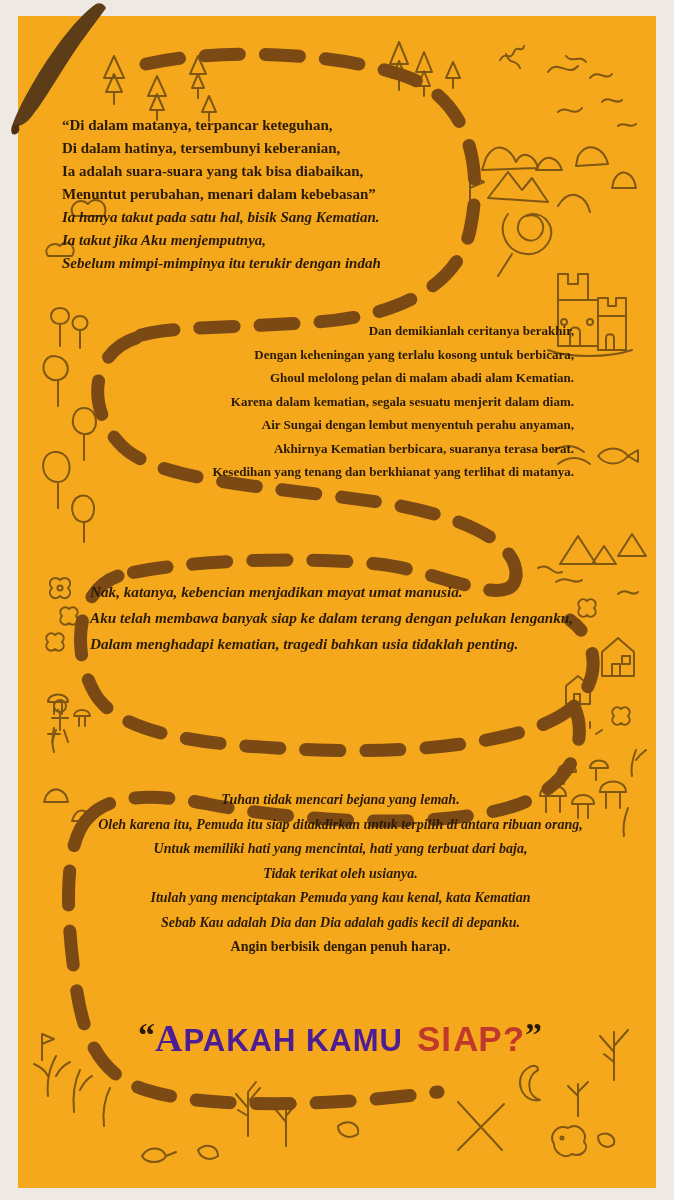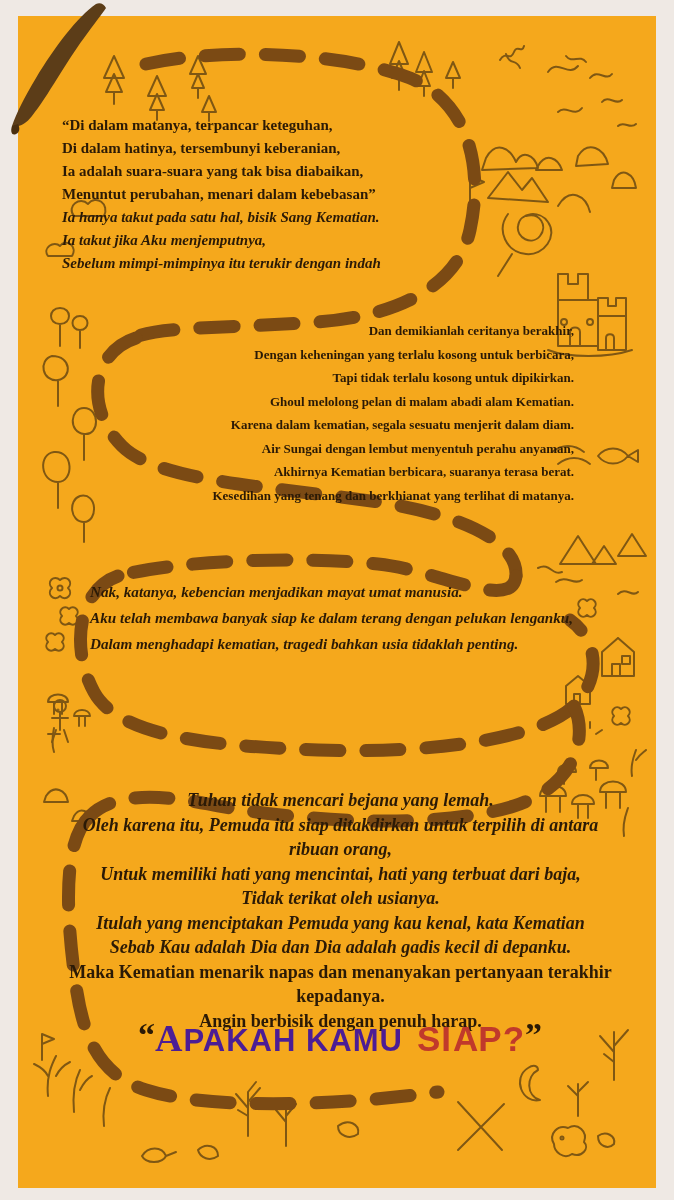--- a/index.html
+++ b/index.html
@@ -115,21 +115,21 @@
     font-style: italic;
     font-weight: bold;
   }
   #stanza3 .line { white-space: normal; padding-left: 20px; }
 
   
   #stanza4 {
     left: 50px;
     top: 772px;
     width: 545px;
-    font-size: 18px;
+    font-size: 14px;
     line-height: 24.5px;
     text-align: center;
     font-style: italic;
     font-weight: bold;
   }
   #stanza4 .line { white-space: normal; }
   #stanza4 .line.upright { font-style: normal; }
 
   
   #headline {
@@ -318,42 +318,40 @@
         <span class="line">Ia adalah suara-suara yang tak bisa diabaikan,</span>
         <span class="line">Menuntut perubahan, menari dalam kebebasan”</span>
         <span class="line ital">Ia hanya takut pada satu hal, bisik Sang Kematian.</span>
         <span class="line ital">Ia takut jika Aku menjemputnya,</span>
         <span class="line ital">Sebelum mimpi-mimpinya itu terukir dengan indah</span>
       </div>
 
       <div class="stanza" id="stanza2">
         <span class="line">Dan demikianlah ceritanya berakhir,</span>
         <span class="line">Dengan keheningan yang terlalu kosong untuk berbicara,</span>
-        <span class="line">Tapi tidak terlalu kosong untuk dipikirkan.</span>
         <span class="line">Ghoul melolong pelan di malam abadi alam Kematian.</span>
         <span class="line">Karena dalam kematian, segala sesuatu menjerit dalam diam.</span>
         <span class="line">Air Sungai dengan lembut menyentuh perahu anyaman,</span>
         <span class="line">Akhirnya Kematian berbicara, suaranya terasa berat.</span>
         <span class="line">Kesedihan yang tenang dan berkhianat yang terlihat di matanya.</span>
       </div>
 
       <div class="stanza" id="stanza3">
         <span class="line">Nak, katanya, kebencian menjadikan mayat umat manusia.</span>
         <span class="line">Aku telah membawa banyak siap ke dalam terang dengan pelukan lenganku,</span>
         <span class="line">Dalam menghadapi kematian, tragedi bahkan usia tidaklah penting.</span>
       </div>
 
       <div class="stanza" id="stanza4">
         <span class="line">Tuhan tidak mencari bejana yang lemah.</span>
         <span class="line">Oleh karena itu, Pemuda itu siap ditakdirkan untuk terpilih di antara ribuan orang,</span>
         <span class="line">Untuk memiliki hati yang mencintai, hati yang terbuat dari baja,</span>
         <span class="line">Tidak terikat oleh usianya.</span>
         <span class="line">Itulah yang menciptakan Pemuda yang kau kenal, kata Kematian</span>
         <span class="line">Sebab Kau adalah Dia dan Dia adalah gadis kecil di depanku.</span>
-        <span class="line upright">Maka Kematian menarik napas dan menanyakan pertanyaan terakhir kepadanya.</span>
         <span class="line upright">Angin berbisik dengan penuh harap.</span>
       </div>
 
       <div id="headline">
         <span class="quote">“</span><span class="apakah"><span class="drop">A</span>PAKAH KAMU</span><span class="siap">SI<span class="v">A</span>P?</span><span class="quote">”</span>
       </div>
 
     </div>
   </div>
 

